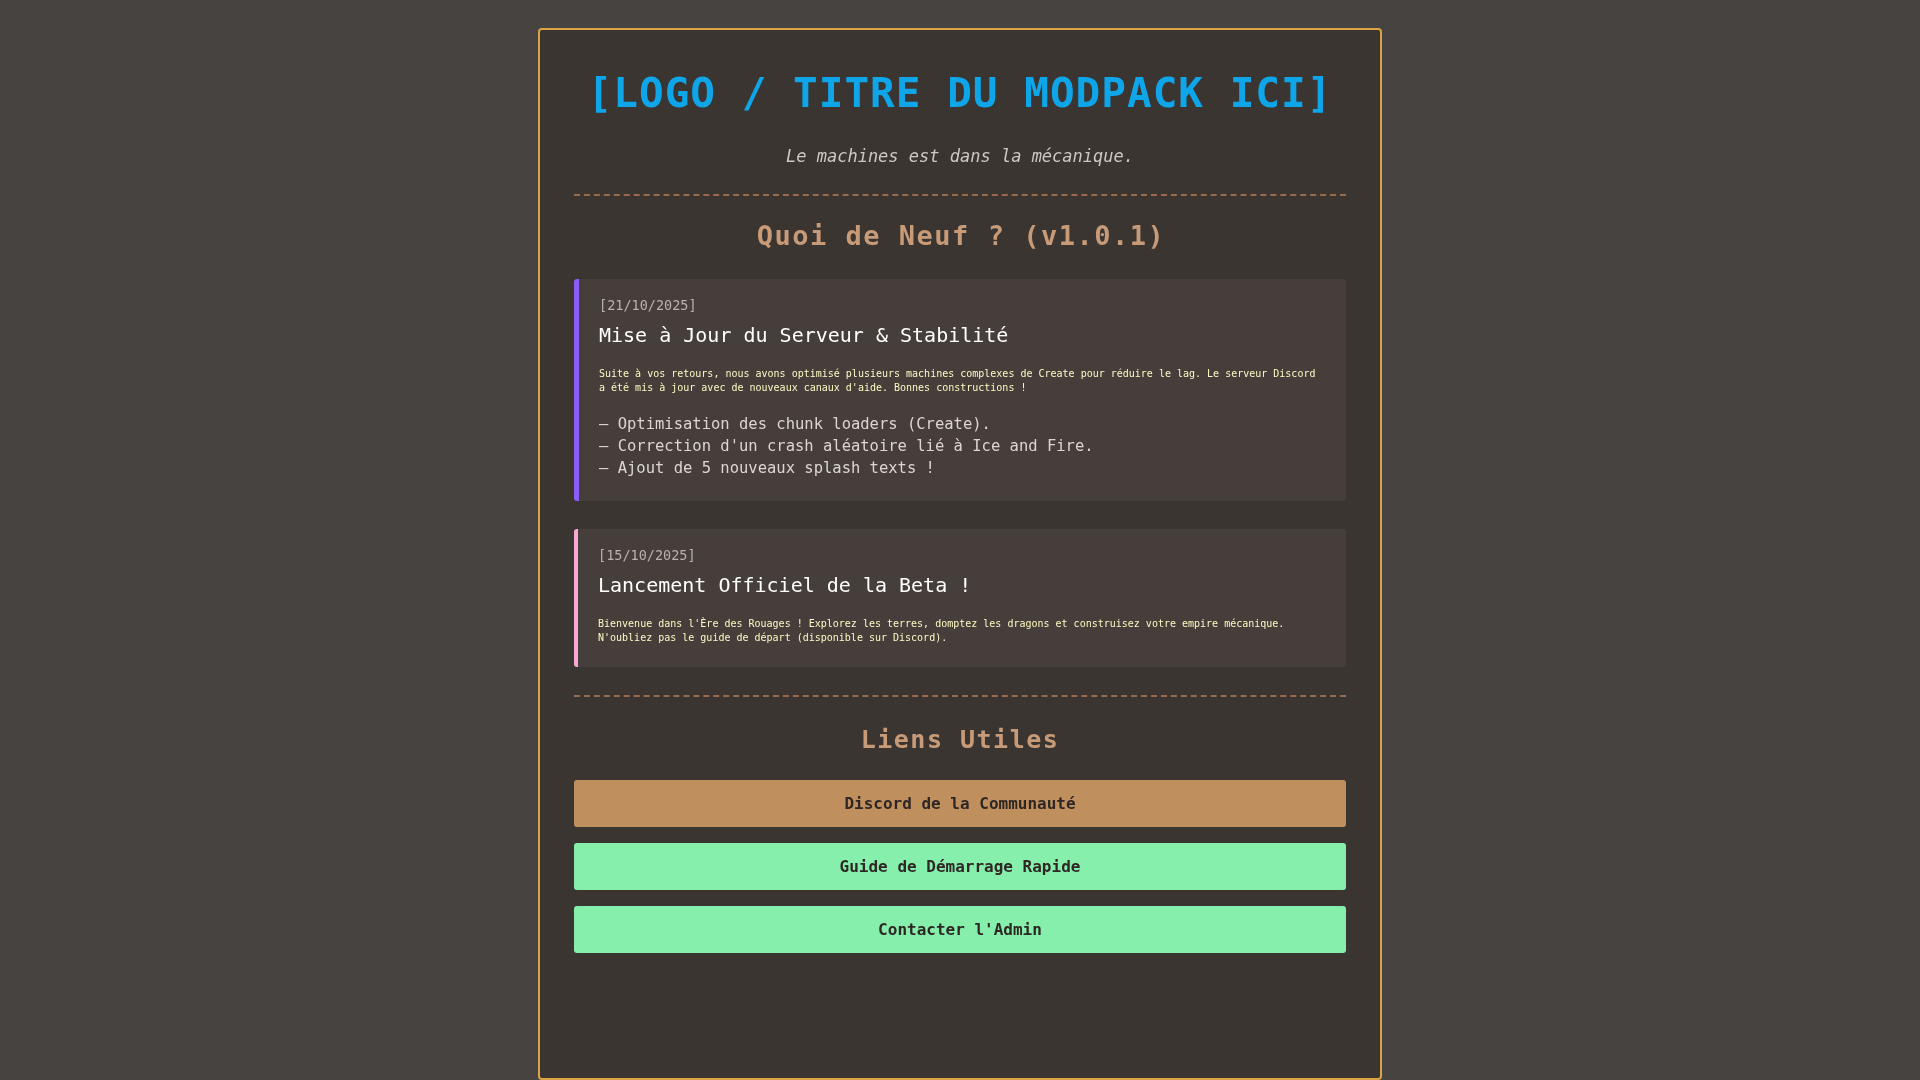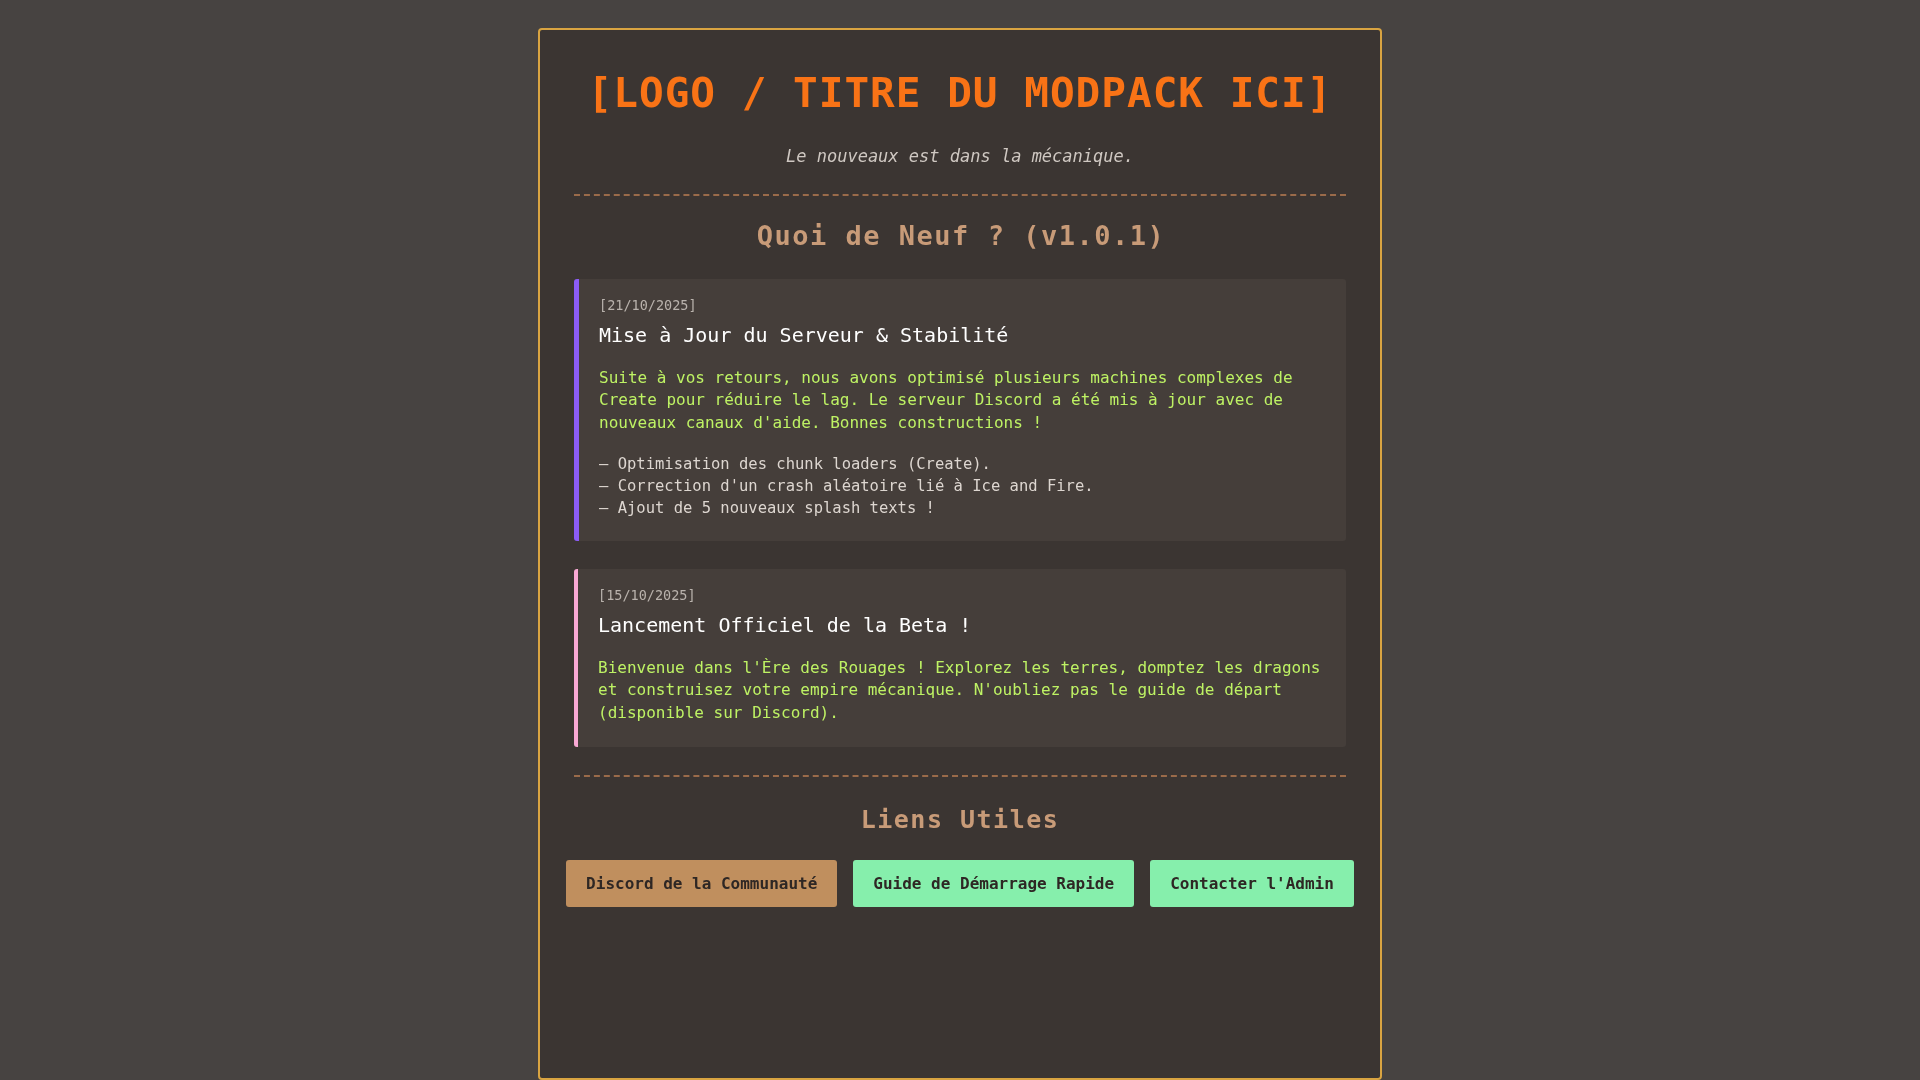--- a/index.html
+++ b/index.html
@@ -28,21 +28,21 @@
     border: 2px solid #d9a441;
     border-radius: 4px;
     box-sizing: border-box;
     padding: 22px 34px 0 34px;
     height: 1052px;
     overflow: hidden;
   }
 
   .logo-title {
     text-align: center;
-    color: #f97316;
+    color: #0ea5e9;
     font-size: 41px;
     font-weight: bold;
     line-height: 1.55;
     letter-spacing: 1px;
     margin: 10px 0 0 0;
     font-family: "DejaVu Sans Mono", monospace;
   }
 
   .tagline {
     text-align: center;
@@ -87,22 +87,22 @@
 
   .news-heading {
     color: #ffffff;
     font-size: 20px;
     font-weight: normal;
     margin: 0 0 20px 0;
     font-family: "DejaVu Sans Mono", monospace;
   }
 
   .news-body {
-    color: #bef264;
-    font-size: 16px;
+    color: #fef9c3;
+    font-size: 10px;
     line-height: 1.42;
     margin: 0;
     white-space: pre-wrap;
   }
 
   .news-bullets {
     color: #ddd6d0;
     font-size: 15.5px;
     line-height: 1.42;
     margin: 18px 0 0 0;
@@ -116,20 +116,21 @@
     font-weight: bold;
     letter-spacing: 1.5px;
     margin: 28px 0 26px 0;
     font-family: "DejaVu Sans Mono", monospace;
   }
 
   .links-row {
     display: flex;
     justify-content: center;
     gap: 16px;
+    flex-direction: column;
   }
 
   .link-btn {
     background: #c08f5e;
     color: #2e2724;
     font-family: "DejaVu Sans Mono", monospace;
     font-size: 16px;
     font-weight: bold;
     border: none;
     border-radius: 3px;
@@ -139,21 +140,21 @@
   }
   .link-btn.tan { background: #86efac; }
 </style>
 </head>
 <body>
 
 <div class="page">
   <div class="panel">
 
     <h1 class="logo-title">[LOGO / TITRE DU MODPACK ICI]</h1>
-    <div class="tagline">Le nouveaux est dans la mécanique.</div>
+    <div class="tagline">Le machines est dans la mécanique.</div>
 
     <hr class="divider">
 
     <h2 class="section-title">Quoi de Neuf ? (v1.0.1)</h2>
 
     <div class="news-card accent-red">
       <div class="news-date">[21/10/2025]</div>
       <div class="news-heading">Mise à Jour du Serveur &amp; Stabilité</div>
       <p class="news-body">Suite à vos retours, nous avons optimisé plusieurs machines complexes de Create pour réduire le lag. Le serveur Discord a été mis à jour avec de nouveaux canaux d'aide. Bonnes constructions !</p>
       <p class="news-bullets">— Optimisation des chunk loaders (Create).

